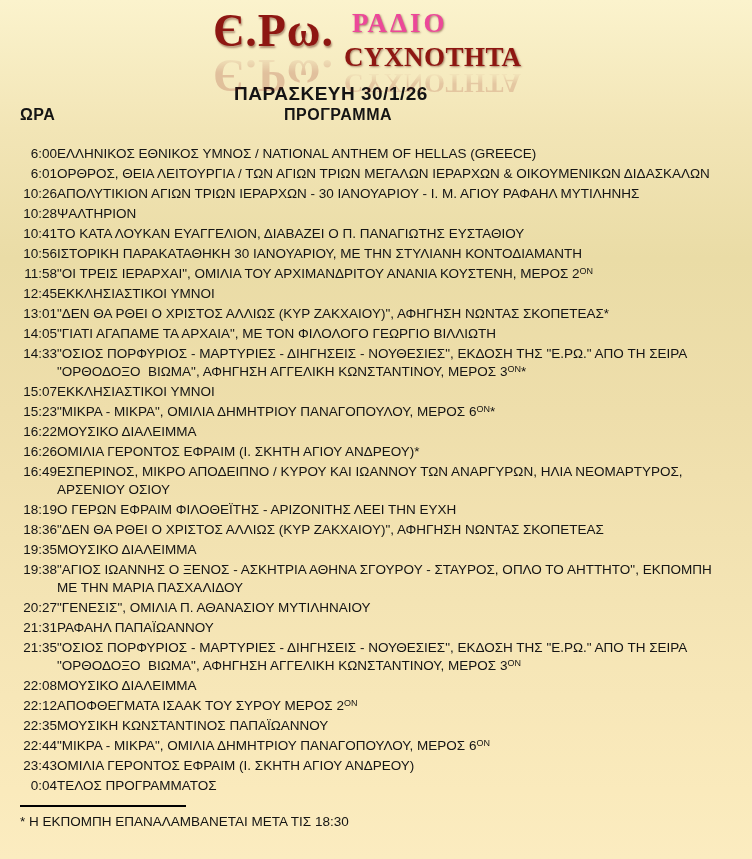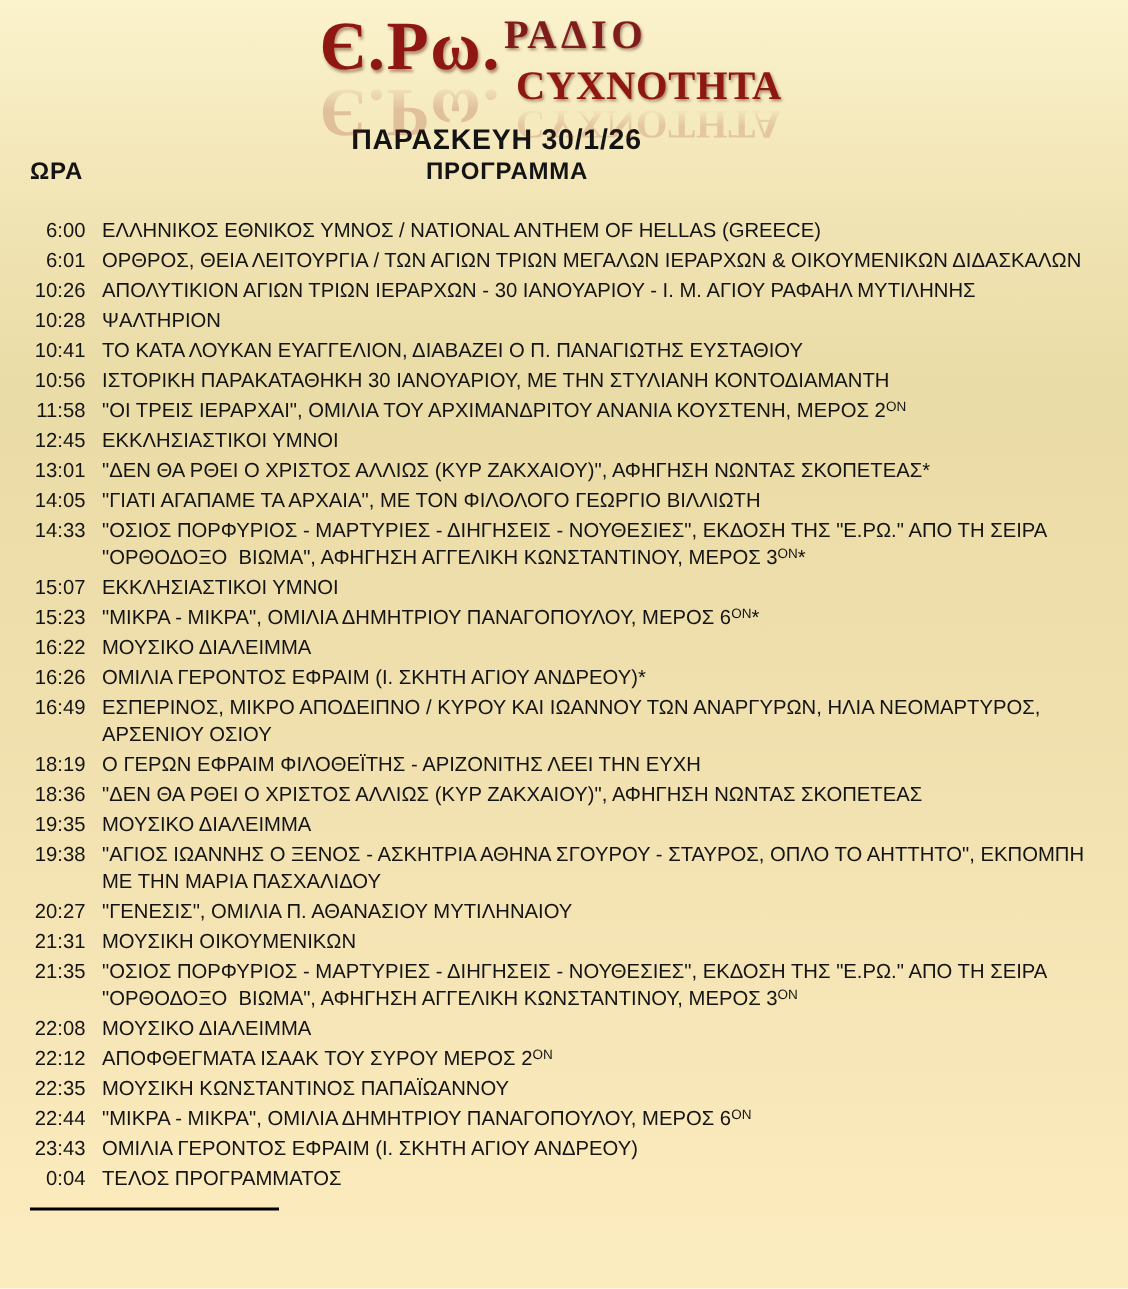--- a/index.html
+++ b/index.html
@@ -21,23 +21,23 @@
   .logo-main-refl{
     position:absolute;left:213px;top:52px;
     font-family:"Liberation Serif", serif;font-weight:bold;
     font-size:46px;line-height:46px;color:#8e1712;
     letter-spacing:1px;
     transform:scaleY(-1);opacity:.22;
     -webkit-mask-image:linear-gradient(180deg,rgba(0,0,0,.9) 55%,transparent 95%);
             mask-image:linear-gradient(180deg,rgba(0,0,0,.9) 55%,transparent 95%);
   }
   .logo-line1{
-    position:absolute;left:336px;top:10px;
-    font-family:"Liberation Serif", serif;font-weight:bold;
-    font-size:27px;line-height:27px;color:#7f1d1d;
+    position:absolute;left:352px;top:10px;
+    font-family:"Liberation Serif", serif;font-weight:bold;
+    font-size:27px;line-height:27px;color:#ec4899;
     letter-spacing:3px;
     text-shadow:1px 1px 2px rgba(90,30,15,.5);
   }
   .logo-line2{
     position:absolute;left:344px;top:44px;
     font-family:"Liberation Serif", serif;font-weight:bold;
     font-size:27px;line-height:27px;color:#8e1712;
     letter-spacing:.5px;
     text-shadow:1px 1px 2px rgba(90,30,15,.5);
   }
@@ -54,21 +54,21 @@
     width:662px;text-align:center;
     font-size:19px;font-weight:bold;letter-spacing:.5px;
     height:20px;line-height:20px;
   }
   .cols{position:relative;height:22px;margin-top:2px;}
   .col-time{position:absolute;left:20px;top:0;font-size:16px;font-weight:bold;letter-spacing:.5px;}
   .col-program{position:absolute;left:284px;top:0;font-size:16px;font-weight:bold;letter-spacing:.5px;}
   .schedule{margin-top:17px;}
   .entry{display:flex;align-items:flex-start;margin-bottom:2px;}
   .entry-time{
-    flex:none;width:57px;text-align:right;padding-right:11px;
+    flex:none;width:57px;text-align:right;
     font-size:13.5px;line-height:18px;
   }
   .entry-text{
     flex:1;min-width:0;padding-right:12px;
     font-size:13.5px;line-height:18px;
     white-space:pre-wrap;
   }
   .entry-text sup{font-size:9px;line-height:0;vertical-align:4px;letter-spacing:0;}
   .footer{margin-left:20px;}
   .footer-rule{width:166px;border-top:2px solid #000;margin-top:10px;}
@@ -197,21 +197,21 @@
 ΜΕ ΤΗΝ ΜΑΡΙΑ ΠΑΣΧΑΛΙΔΟΥ</span><sup></sup><span></span></div>
   </div>
 
   <div class="entry">
     <div class="entry-time">20:27</div>
     <div class="entry-text"><span>"ΓΕΝΕΣΙΣ", ΟΜΙΛΙΑ Π. ΑΘΑΝΑΣΙΟΥ ΜΥΤΙΛΗΝΑΙΟΥ</span><sup></sup><span></span></div>
   </div>
 
   <div class="entry">
     <div class="entry-time">21:31</div>
-    <div class="entry-text"><span>ΜΟΥΣΙΚΗ ΟΙΚΟΥΜΕΝΙΚΩΝ</span><sup></sup><span></span></div>
+    <div class="entry-text"><span>ΡΑΦΑΗΛ ΠΑΠΑΪΩΑΝΝΟΥ</span><sup></sup><span></span></div>
   </div>
 
   <div class="entry">
     <div class="entry-time">21:35</div>
     <div class="entry-text"><span>"ΟΣΙΟΣ ΠΟΡΦΥΡΙΟΣ - ΜΑΡΤΥΡΙΕΣ - ΔΙΗΓΗΣΕΙΣ - ΝΟΥΘΕΣΙΕΣ", ΕΚΔΟΣΗ ΤΗΣ "Ε.ΡΩ." ΑΠΟ ΤΗ ΣΕΙΡΑ
 "ΟΡΘΟΔΟΞΟ  ΒΙΩΜΑ", ΑΦΗΓΗΣΗ ΑΓΓΕΛΙΚΗ ΚΩΝΣΤΑΝΤΙΝΟΥ, ΜΕΡΟΣ 3</span><sup>ΟΝ</sup><span></span></div>
   </div>
 
   <div class="entry">
     <div class="entry-time">22:08</div>
@@ -239,13 +239,14 @@
   </div>
 
   <div class="entry">
     <div class="entry-time">0:04</div>
     <div class="entry-text"><span>ΤΕΛΟΣ ΠΡΟΓΡΑΜΜΑΤΟΣ</span><sup></sup><span></span></div>
   </div>
 </div>
 
 <div class="footer">
   <div class="footer-rule"></div>
+  <div class="footnote">* Η ΕΚΠΟΜΠΗ ΕΠΑΝΑΛΑΜΒΑΝΕΤΑΙ ΜΕΤΑ ΤΙΣ 18:30</div>
 </div>
 
 </body></html>

